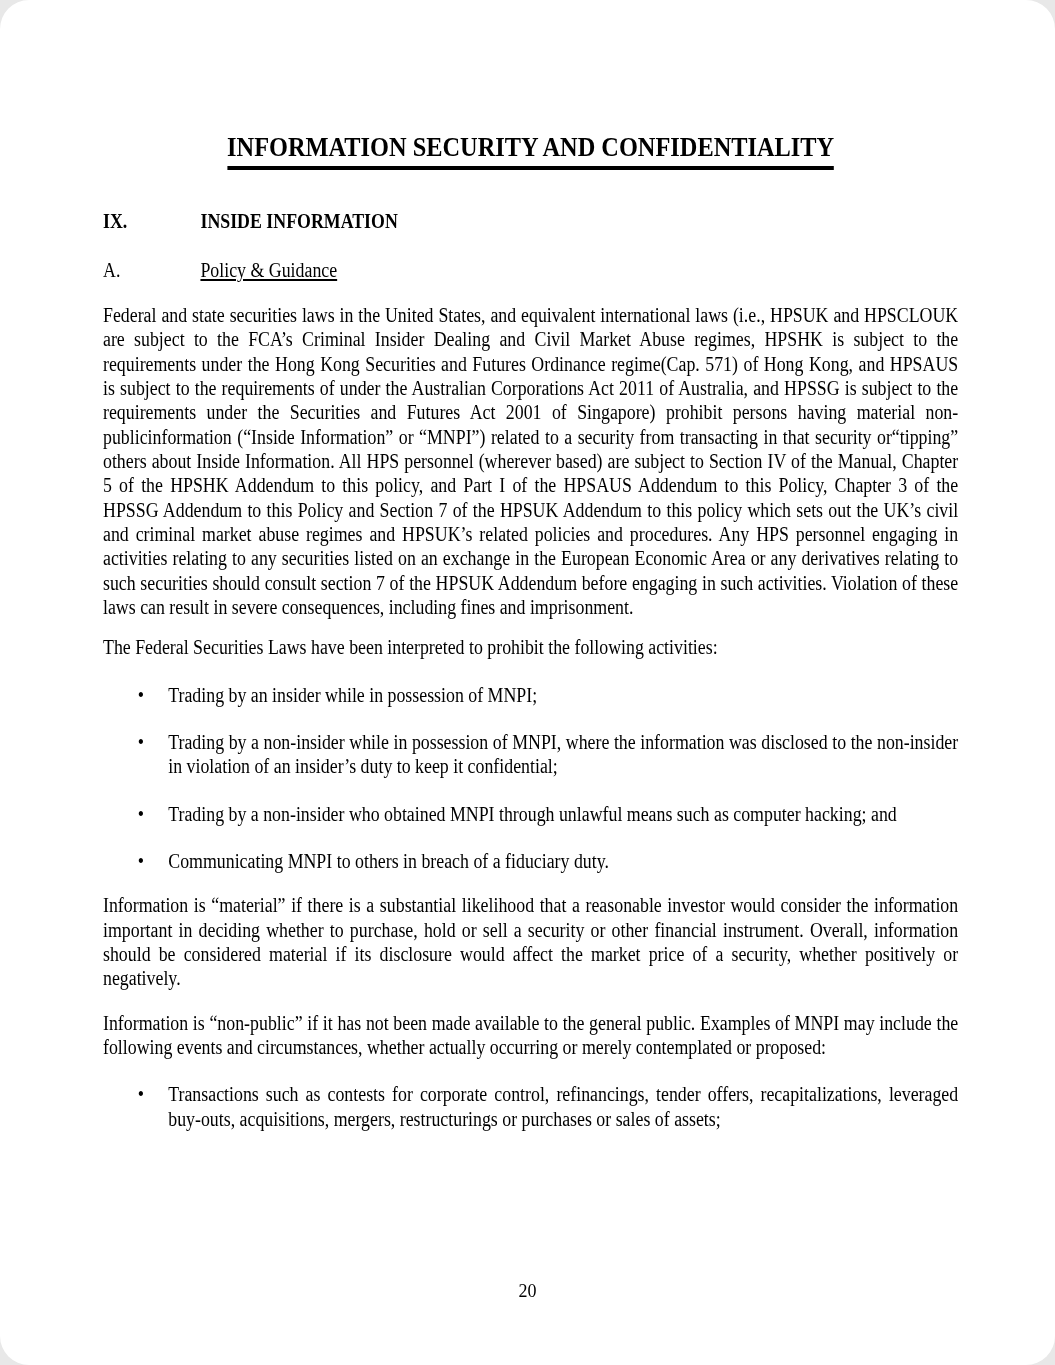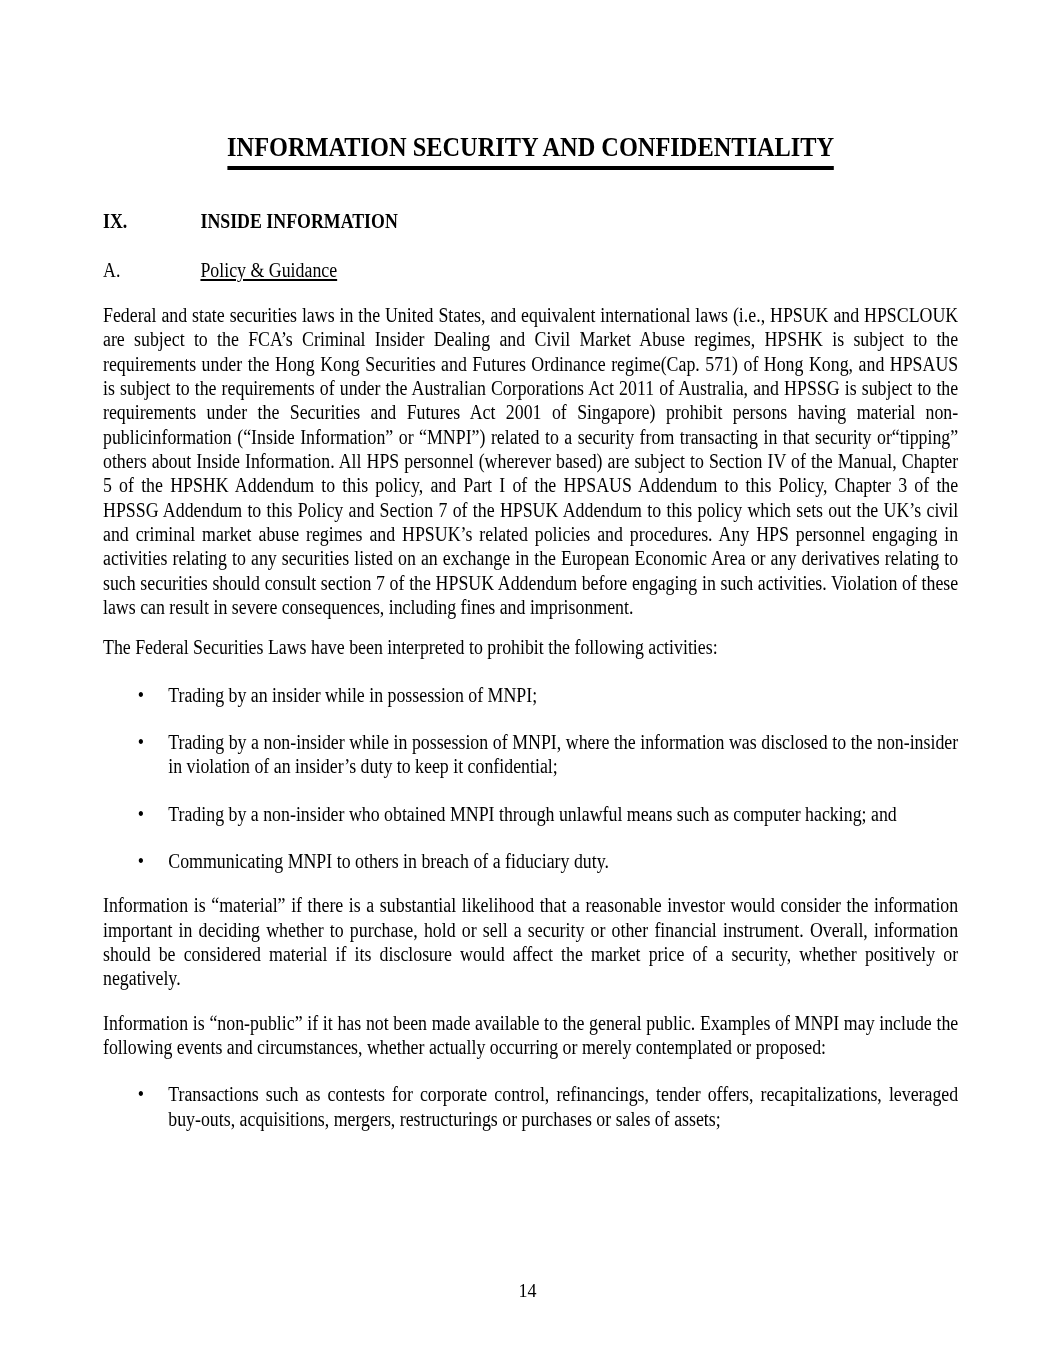--- a/index.html
+++ b/index.html
@@ -9,20 +9,21 @@
   }
   .page {
     position: relative;
     width: 1055px;
     height: 1365px;
     margin: 0 auto;
     background: #ffffff;
     overflow: hidden;
     font-family: "Liberation Serif", serif;
     color: #000000;
+    border-radius: 29px;
   }
   
   .content {
     position: absolute;
     left: 103px;
     top: 0;
     width: 983px;               
     transform: scaleX(0.87);
     transform-origin: 0 0;
     font-size: 20.5px;
@@ -137,14 +138,14 @@
 
     <div class="blist">
       <div class="li">
         <span class="marker">•</span>
         <span class="li-text">Transactions such as contests for corporate control, refinancings, tender offers, recapitalizations, leveraged buy-outs, acquisitions, mergers, restructurings or purchases or sales of assets;</span>
       </div>
     </div>
 
   </div>
 
-  <div class="page-number">14</div>
+  <div class="page-number">20</div>
 </div>
 
 </body></html>

